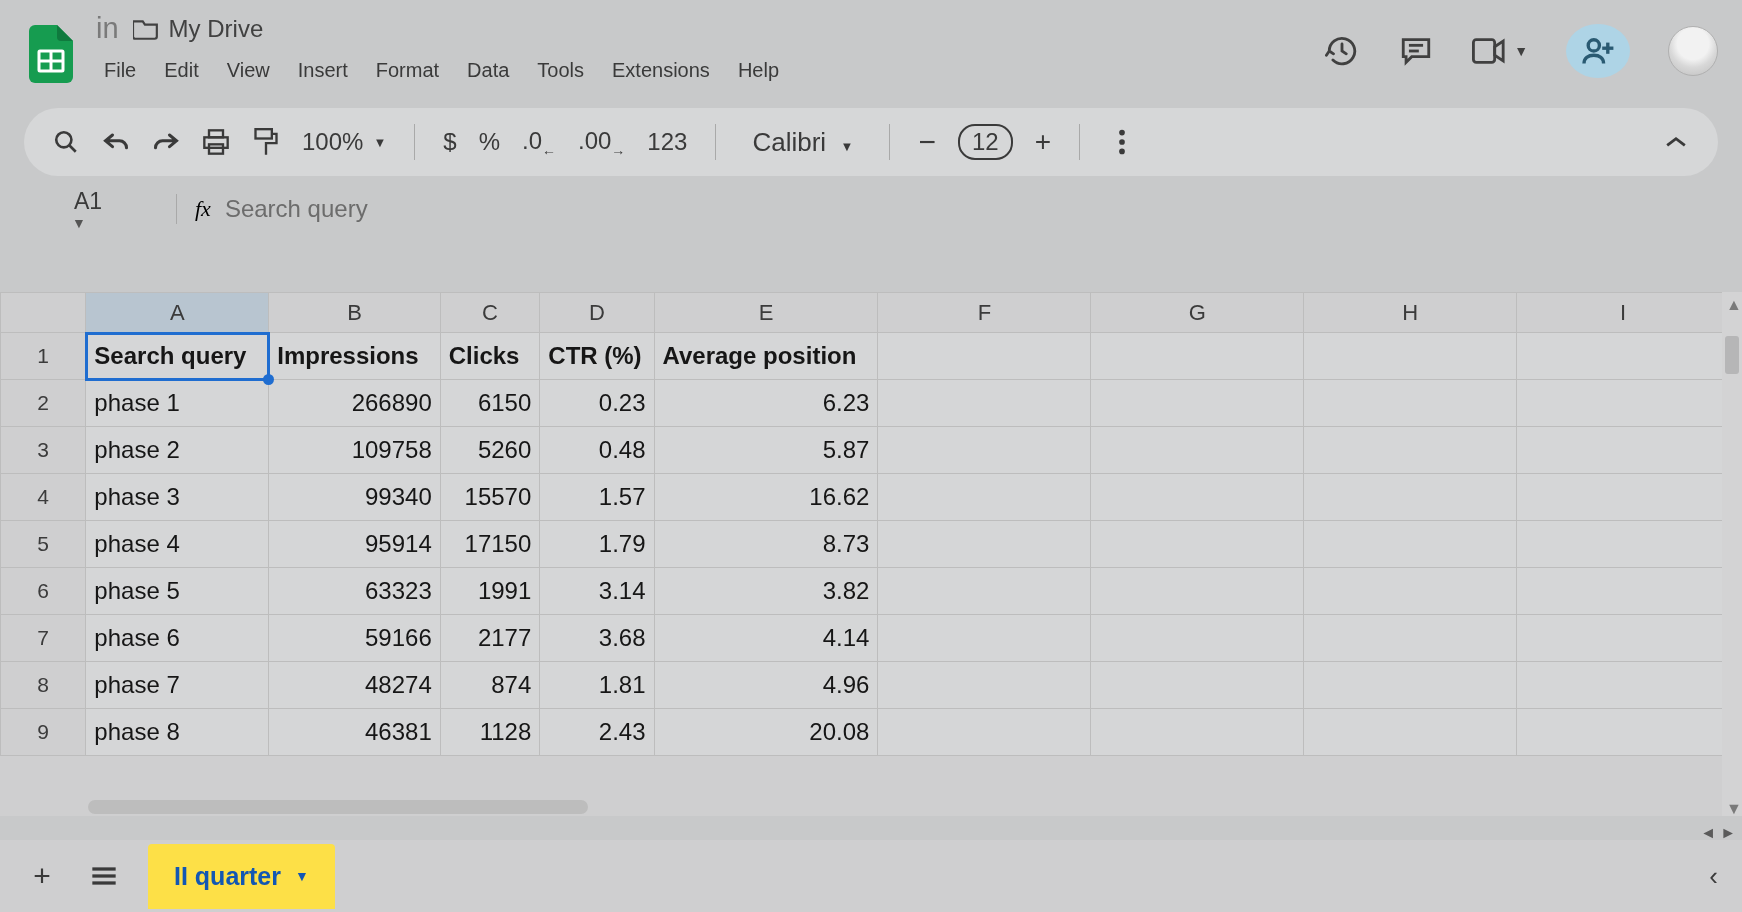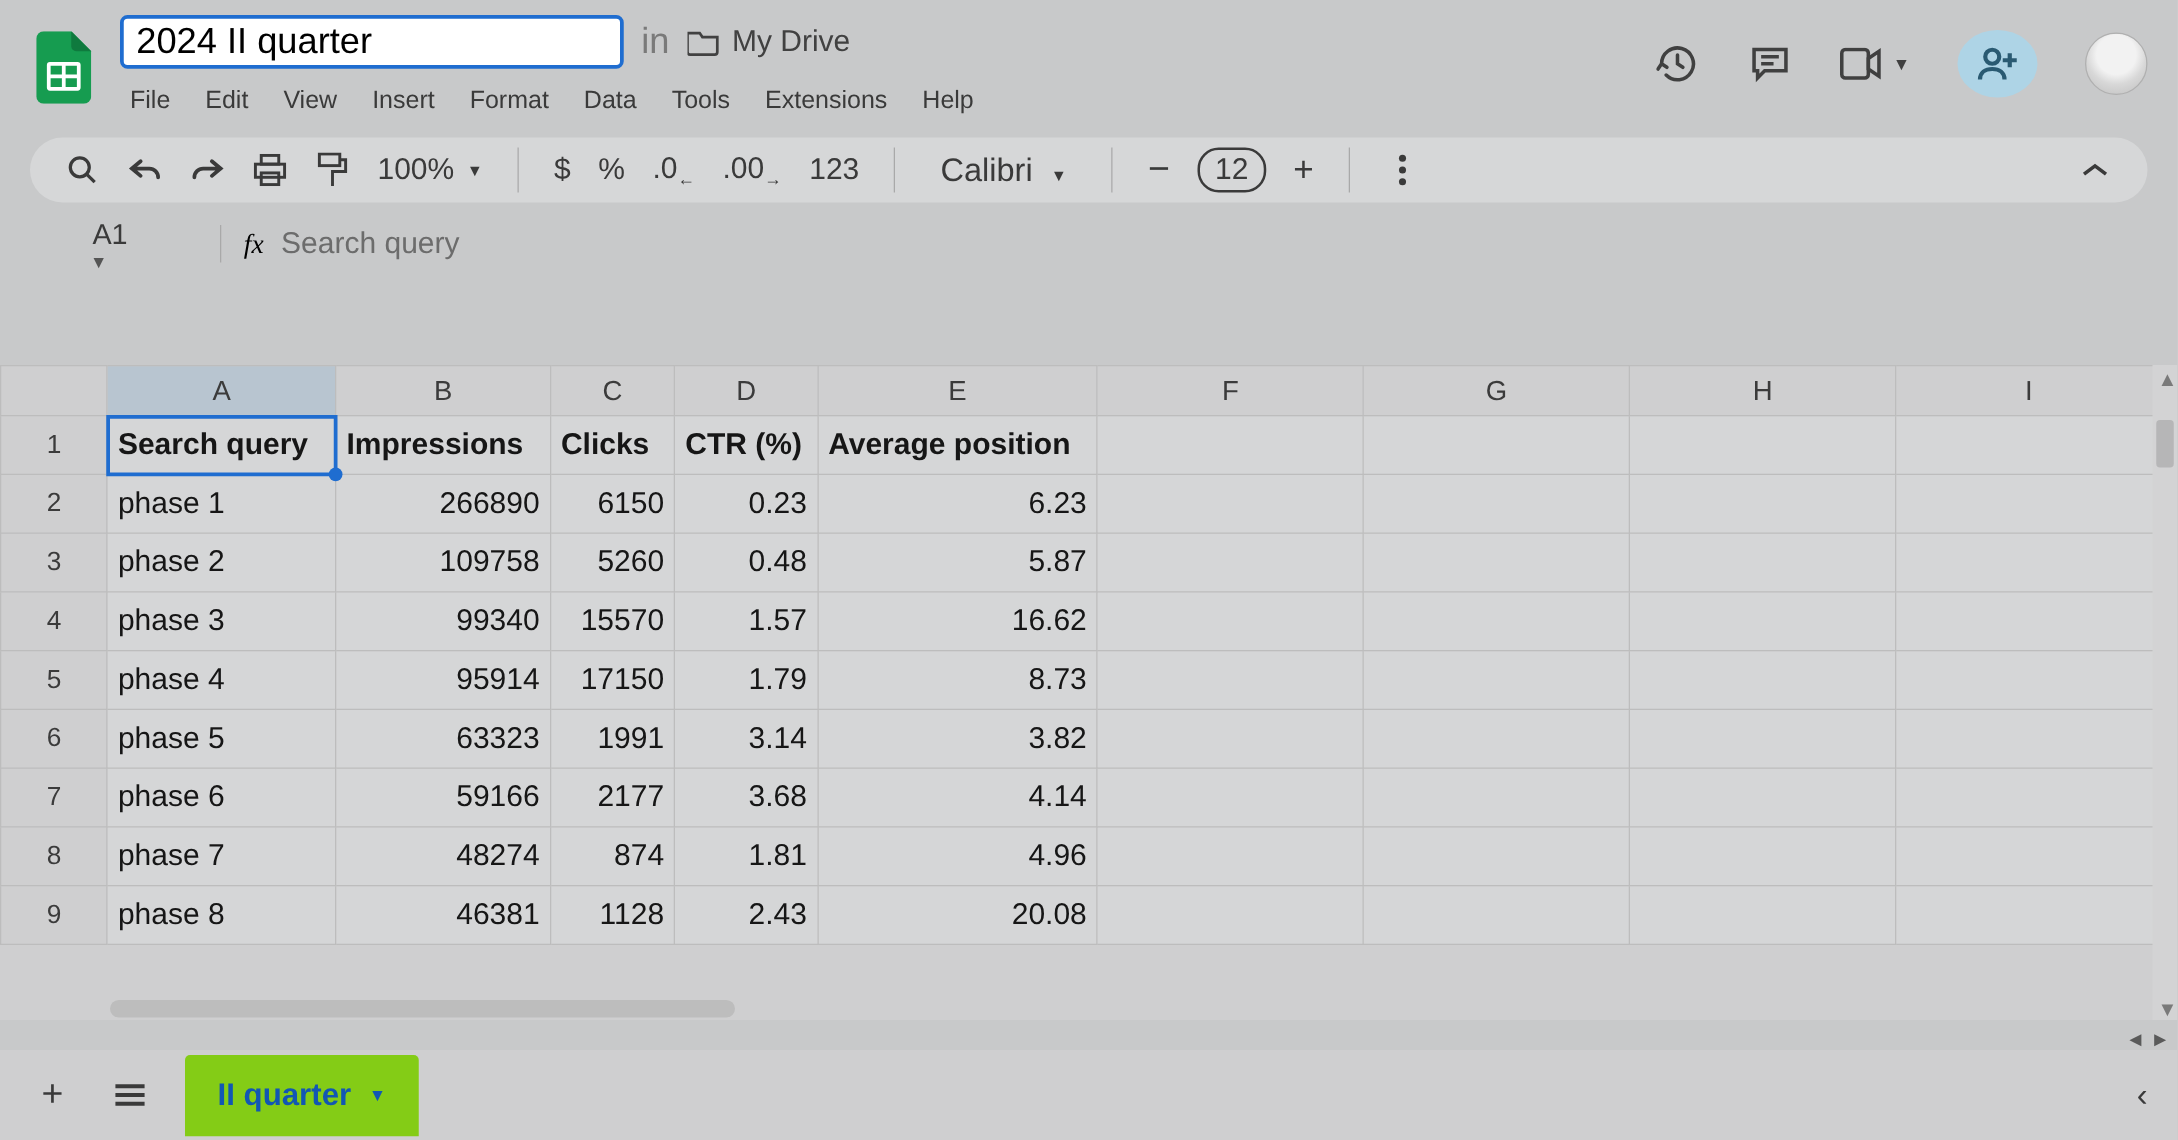--- a/index.html
+++ b/index.html
@@ -16,21 +16,21 @@
 .folder { display:flex; align-items:center; gap:10px; font-size:24px; color:#414141; }
 .menu-row { display:flex; gap:28px; padding:14px 0 0 8px; font-size:20px; color:#3a3a3a; }
 .menu-row span { cursor:pointer; }
 .hdr-right { display:flex; align-items:center; gap:38px; padding-top:12px; }
 .hdr-icon { width:36px; height:36px; color:#404040; display:flex; align-items:center; justify-content:center; }
 .meet { display:flex; align-items:center; gap:8px; }
 .share-btn { width:64px; height:54px; border-radius:50%; background:#aed4e6; display:flex; align-items:center; justify-content:center; }
 .avatar { width:50px; height:50px; border-radius:50%; background:radial-gradient(circle at 50% 35%, #f2f2f2 0 40%, #d8d8d8 60%, #bcbcbc 100%); border:1px solid #b0b0b0; }
 
 
-.toolbar { margin:18px 24px 0 24px; background:#d6d7d8; border-radius:40px; height:52px; display:flex; align-items:center; padding:0 28px; gap:22px; color:#3a3a3a; font-size:24px; }
+.toolbar { margin:18px 24px 0 24px; background:#d6d7d8; border-radius:40px; height:68px; display:flex; align-items:center; padding:0 28px; gap:22px; color:#3a3a3a; font-size:24px; }
 .toolbar .sep { width:1px; height:36px; background:#a9a9a9; margin:0 6px; }
 .toolbar .zoom { display:flex; align-items:center; gap:10px; }
 .toolbar .font-name { font-size:26px; margin:0 8px; }
 .toolbar .fsz-box { border:2px solid #3a3a3a; border-radius:17px; padding:2px 12px; font-size:24px; }
 .toolbar .chev-up { margin-left:auto; }
 .tb-icon { width:28px; height:28px; display:flex; align-items:center; justify-content:center; }
 
 
 .fxbar { display:flex; align-items:center; height:46px; margin:10px 24px 0 0; padding-left:8px; font-size:22px; color:#3a3a3a; }
 .namebox { width:150px; padding-left:10px; font-size:23px; display:flex; align-items:center; justify-content:space-between;flex-direction:column; }
@@ -54,42 +54,41 @@
 .num { text-align:right; }
 .hscroll { position:absolute; left:88px; bottom:2px; width:500px; height:14px; background:#bdbdbd; border-radius:8px; }
 .vscroll-area { position:absolute; right:0; top:292px; bottom:96px; width:20px; background:#d3d3d4; }
 .vscroll-thumb { position:absolute; top:44px; width:14px; left:3px; height:38px; background:#b6b6b7; border-radius:3px; }
 .vscroll-tri { position:absolute; left:4px; width:12px; height:12px; color:#7a7a7a; }
 .grid-nav { position:absolute; right:6px; bottom:70px; display:flex; gap:4px; color:#5a5a5a; font-size:16px; }
 
 
 .tabs { position:absolute; left:0; right:0; bottom:0; height:72px; background:#cfcfd0; display:flex; align-items:center; padding:0 24px; gap:26px; }
 .tabs .plus, .tabs .alls { width:36px; height:36px; display:flex; align-items:center; justify-content:center; color:#3a3a3a; font-size:30px; }
-.sheet-tab { background:#84cc16; color:#1257b3; font-size:25px; font-weight:600; padding:18px 26px; display:flex; align-items:center; gap:14px; border-radius:4px 4px 0 0;text-align:right; }
+.sheet-tab { background:#fde047; color:#1257b3; font-size:25px; font-weight:600; padding:18px 26px; display:flex; align-items:center; gap:14px; border-radius:4px 4px 0 0;text-align:right; }
 .sheet-tab .dd { color:#1257b3; font-size:14px; }
 .tabs .collapse { margin-left:auto; font-size:26px; color:#3a3a3a; }
 
 svg { display:block; }
 </style>
 </head>
 <body>
 
 <div class="hdr">
   <div class="logo">
     <svg viewBox="0 0 44 58">
         <path fill="#169c50" d="M6 0h22l16 16v36a6 6 0 0 1-6 6H6a6 6 0 0 1-6-6V6a6 6 0 0 1 6-6z"></path>
         <path fill="#0f7a3e" d="M28 0l16 16H32a4 4 0 0 1-4-4V0z"></path>
         <rect x="10" y="26" width="24" height="20" rx="1" fill="none" stroke="#fff" stroke-width="3"></rect>
         <line x1="10" y1="36" x2="34" y2="36" stroke="#fff" stroke-width="3"></line>
         <line x1="22" y1="26" x2="22" y2="46" stroke="#fff" stroke-width="3"></line>
       </svg>
   </div>
   <div class="title-zone">
     <div class="title-row">
-      <input class="title-input" value="2024 II quarter" style="">
       <span class="in-txt">in</span>
       <span class="folder">
         <svg width="26" height="22" viewBox="0 0 24 20">
             <path fill="none" stroke="#414141" stroke-width="2" d="M2 3h7l2 3h11v11a2 2 0 0 1-2 2H2a2 2 0 0 1-2-2V3z"></path>
           </svg>
         <span>My Drive</span>
       </span>
     </div>
     <div class="menu-row" id="menu-row">
         <span>File</span>

